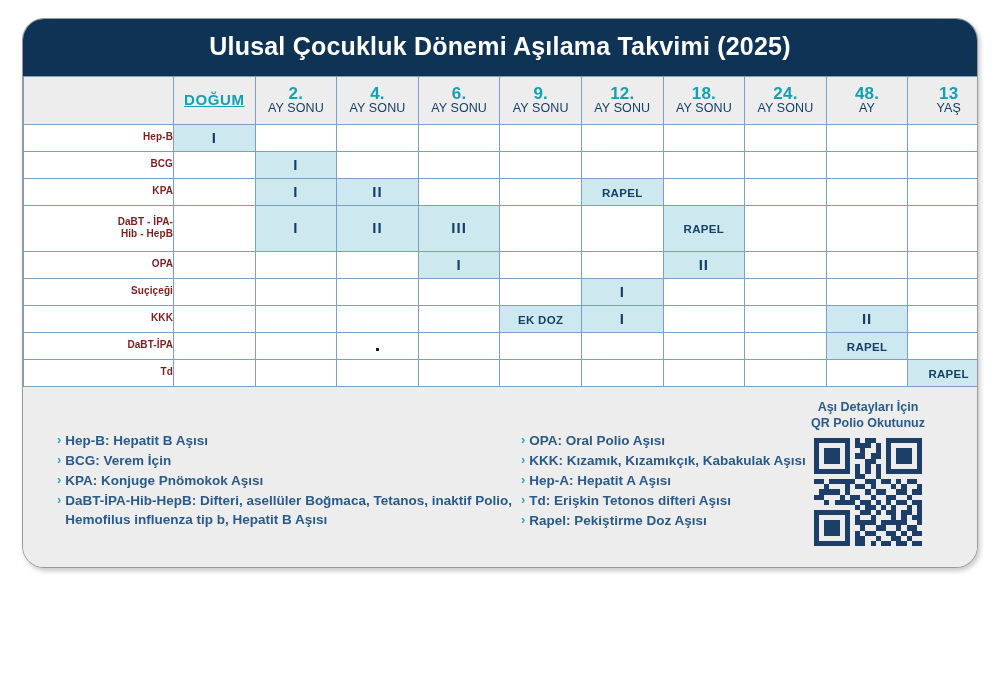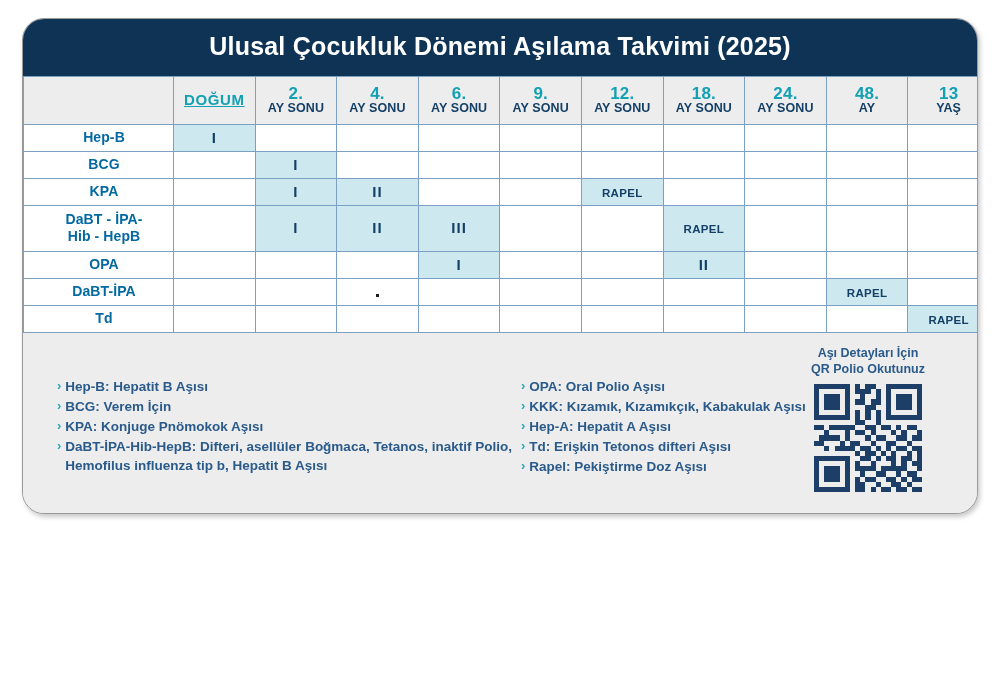--- a/index.html
+++ b/index.html
@@ -62,40 +62,40 @@
     display: block;
     color: #12a0b4;
     font-size: 17px;
     font-weight: bold;
     letter-spacing: 0.2px;
   }
   .hdr-sub {
     display: block;
     color: #143f66;
     font-size: 12.5px;
-    font-weight: bold;
+    font-weight: normal;
     letter-spacing: 0.1px;
   }
   .hdr-dogum {
     display: block;
     color: #12a0b4;
     font-size: 15px;
     font-weight: bold;
     letter-spacing: 0.6px;
     text-decoration: underline;
   }
   tbody td {
     height: 27px;
     background: #ffffff;
   }
   tbody td.rowlabel {
-    text-align: center;
+    text-align: right;
     padding-left: 11px;
-    color: #0369a1;
-    font-size: 14px;
+    color: #7f1d1d;
+    font-size: 10px;
     font-weight: bold;
     letter-spacing: 0.1px;
     line-height: 1.22;
   }
   tbody tr.tall td { height: 46px; }
   td.fill { background: #cde9ef; }
   .dose {
     color: #143f66;
     font-size: 15px;
     font-weight: bold;
@@ -295,20 +295,46 @@
             <td class="rowlabel">OPA</td>
             <td></td>
             <td></td>
             <td></td>
             <td class="fill"><span class="dose">I</span></td>
             <td></td>
             <td></td>
             <td class="fill"><span class="dose">II</span></td>
             <td></td>
             <td></td>
+            <td></td>
+          </tr>
+          <tr>
+            <td class="rowlabel">Suçiçeği</td>
+            <td></td>
+            <td></td>
+            <td></td>
+            <td></td>
+            <td></td>
+            <td class="fill"><span class="dose">I</span></td>
+            <td></td>
+            <td></td>
+            <td></td>
+            <td></td>
+          </tr>
+          <tr>
+            <td class="rowlabel">KKK</td>
+            <td></td>
+            <td></td>
+            <td></td>
+            <td></td>
+            <td class="fill"><span class="rapel">EK DOZ</span></td>
+            <td class="fill"><span class="dose">I</span></td>
+            <td></td>
+            <td></td>
+            <td class="fill"><span class="dose">II</span></td>
             <td></td>
           </tr>
           <tr>
             <td class="rowlabel">DaBT-İPA</td>
             <td></td>
             <td></td>
             <td><span class="dot"></span></td>
             <td></td>
             <td></td>
             <td></td>

